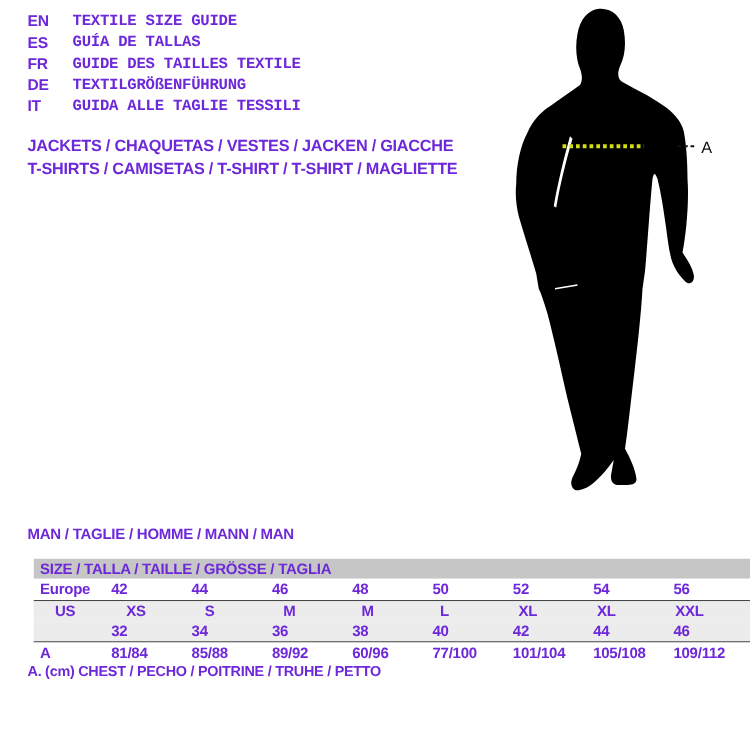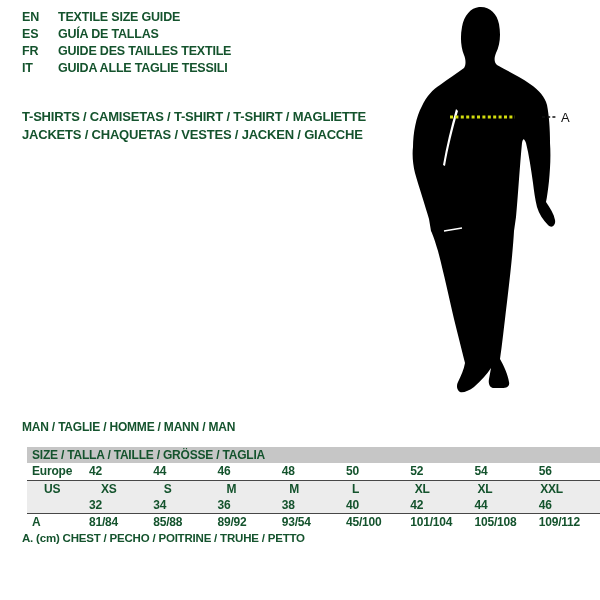--- a/index.html
+++ b/index.html
@@ -1,26 +1,26 @@
 <!DOCTYPE html>
 <html><head>
 <meta charset="utf-8">
 <style>
   html,body{margin:0;padding:0;background:#fff;}
   .canvas{
     position:relative;width:600px;height:600px;background:#ffffff;overflow:hidden;
     font-family:"Liberation Sans","DejaVu Sans",sans-serif;
-    color:#14532d;-webkit-font-smoothing:antialiased;
+    color:#6d28d9;-webkit-font-smoothing:antialiased;
   }
 
   
   .lang-list{position:absolute;left:22px;top:9px;}
   .lang-row{display:flex;height:17px;line-height:17px;font-size:12.5px;font-weight:700;letter-spacing:-0.2px;}
   .lang-code{width:36px;flex:0 0 36px;}
-  .lang-label{white-space:nowrap;}
+  .lang-label{white-space:nowrap;font-family:Liberation Mono, monospace;}
 
   
   .categories{position:absolute;left:22px;top:108px;}
   .cat-line{height:18px;line-height:18px;font-size:13px;font-weight:700;letter-spacing:-0.2px;white-space:nowrap;}
 
   
   .figure-wrap{position:absolute;left:408px;top:5px;width:172px;height:390px;}
 
   
   .section-title{position:absolute;left:22px;top:420px;font-size:12px;font-weight:700;letter-spacing:-0.2px;}
@@ -51,28 +51,32 @@
     </div>
     <div class="lang-row">
       <span class="lang-code">ES</span>
       <span class="lang-label">GUÍA DE TALLAS</span>
     </div>
     <div class="lang-row">
       <span class="lang-code">FR</span>
       <span class="lang-label">GUIDE DES TAILLES TEXTILE</span>
     </div>
     <div class="lang-row">
+      <span class="lang-code">DE</span>
+      <span class="lang-label">TEXTILGRÖßENFÜHRUNG</span>
+    </div>
+    <div class="lang-row">
       <span class="lang-code">IT</span>
       <span class="lang-label">GUIDA ALLE TAGLIE TESSILI</span>
     </div>
   </div>
 
   <div class="categories">
+    <div class="cat-line">JACKETS / CHAQUETAS / VESTES / JACKEN / GIACCHE</div>
     <div class="cat-line">T-SHIRTS / CAMISETAS / T-SHIRT / T-SHIRT / MAGLIETTE</div>
-    <div class="cat-line">JACKETS / CHAQUETAS / VESTES / JACKEN / GIACCHE</div>
   </div>
 
   <div class="figure-wrap">
     <svg width="172" height="390" viewBox="0 0 172 390" xmlns="http://www.w3.org/2000/svg">
       <path fill="#000000" d="M 71,2
         C 81,1 89,8 91,19 C 93,30 92,40 88,48 C 86,53 86,57 89,60
         C 99,66 111,71 122,79 C 131,85 137,92 139,100
         C 141,110 142,124 142,138 C 143,152 142,165 141,176
         C 140,185 139,192 138,197
         C 142,203 146,209 147,215 C 148,220 144,224 140,220
@@ -137,22 +141,22 @@
       <span>42</span>
       <span>44</span>
       <span>46</span>
     </div>
 
     <div class="trow r-a">
       <span class="tlabel">A</span>
       <span>81/84</span>
       <span>85/88</span>
       <span>89/92</span>
-      <span>93/54</span>
-      <span>45/100</span>
+      <span>60/96</span>
+      <span>77/100</span>
       <span>101/104</span>
       <span>105/108</span>
       <span>109/112</span>
     </div>
   </div>
 
   <div class="footnote">A. (cm) CHEST / PECHO / POITRINE / TRUHE / PETTO</div>
 
 </div>
 

